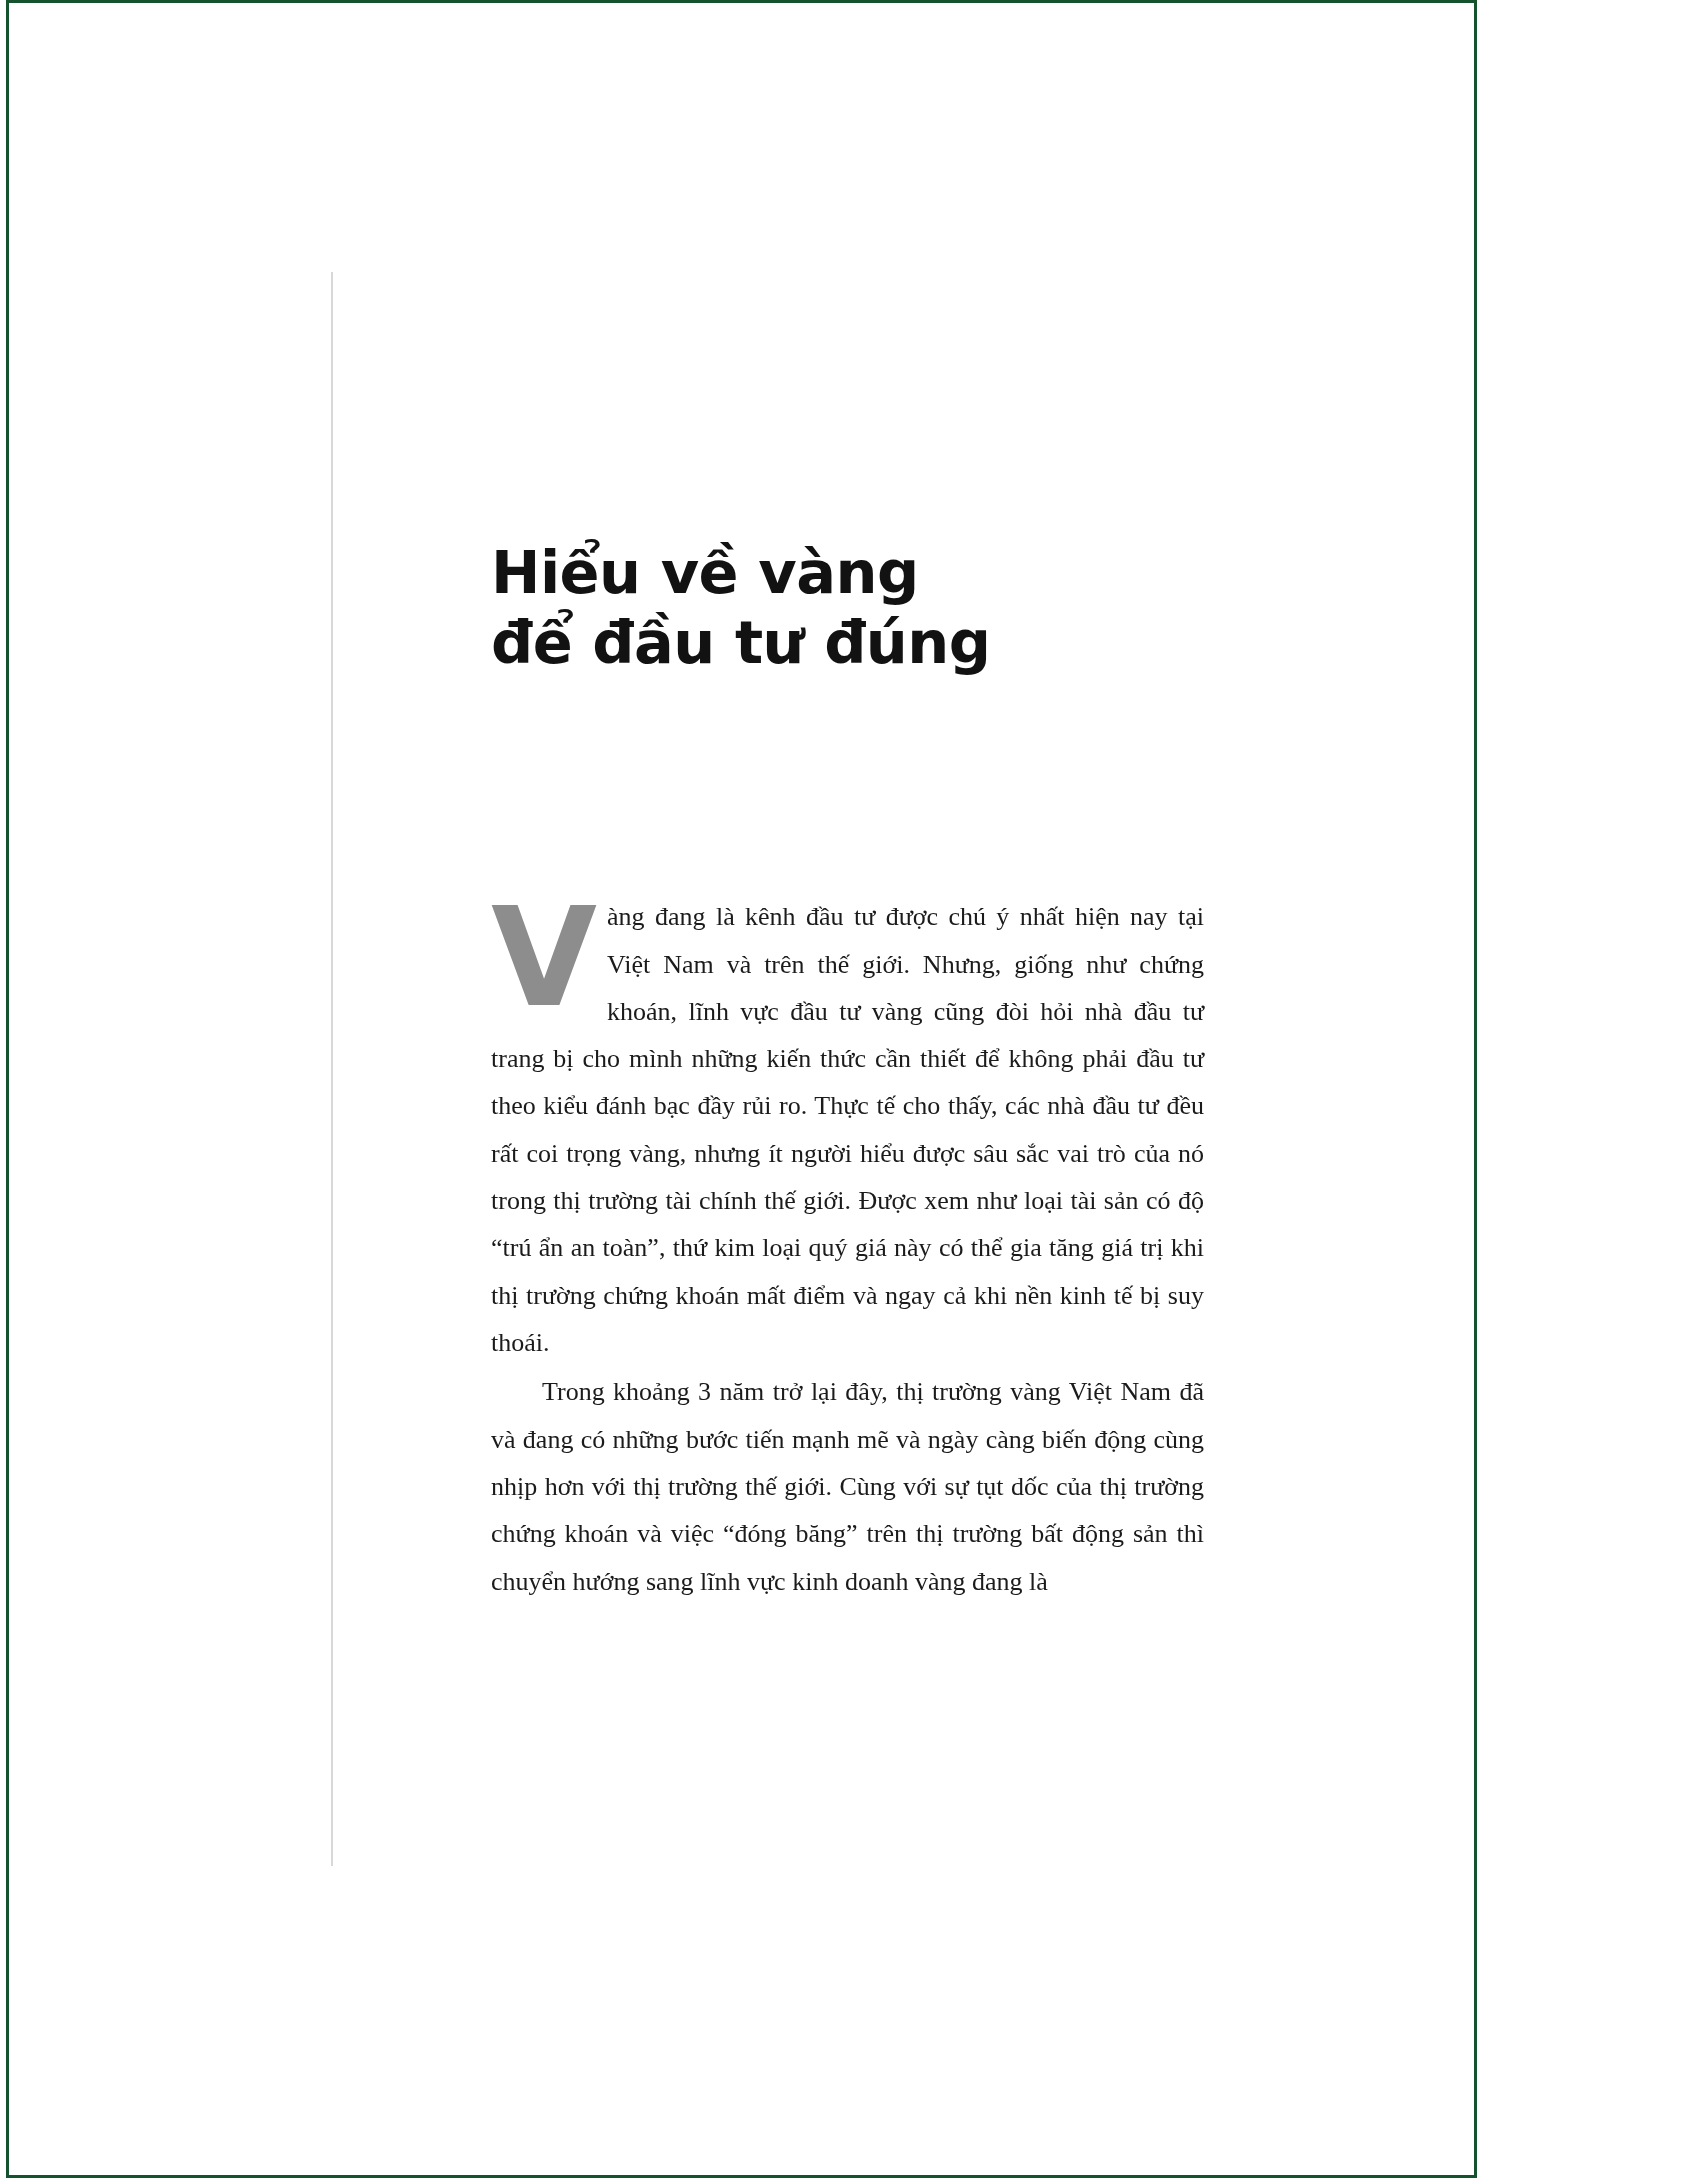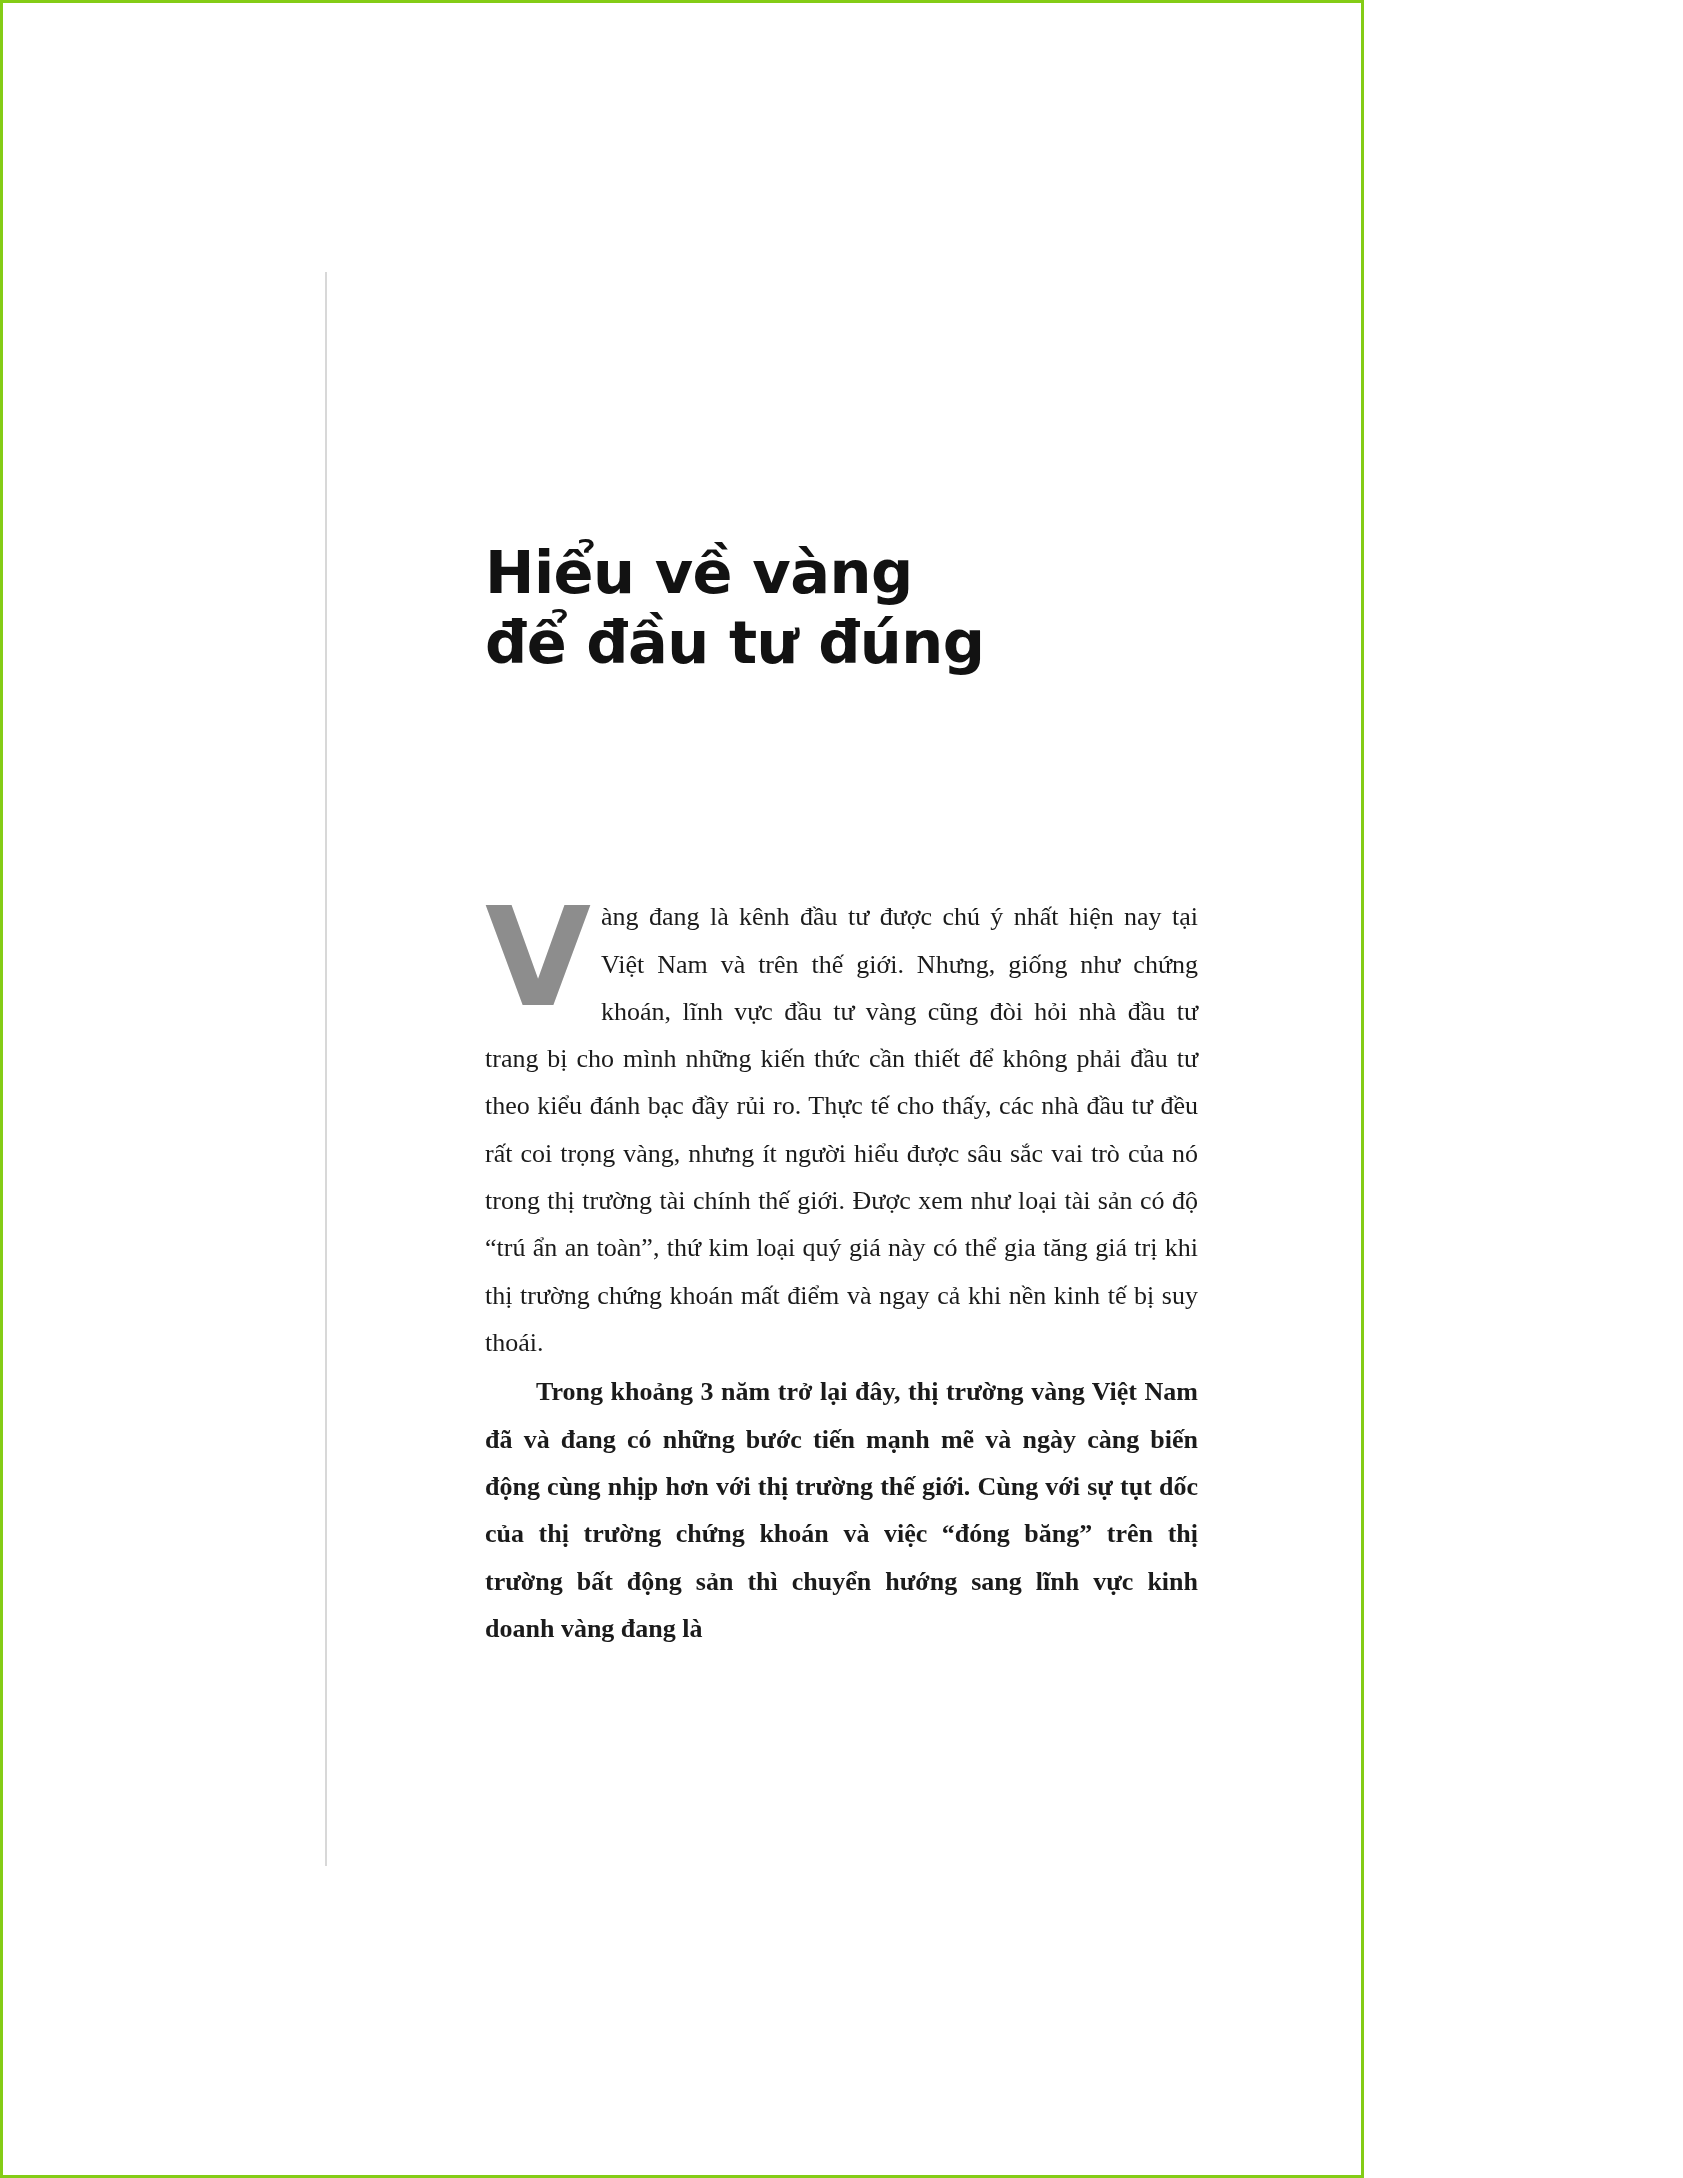--- a/index.html
+++ b/index.html
@@ -11,26 +11,26 @@
     width: 1683px;
     height: 2178px;
     position: relative;
     font-family: "Liberation Serif", serif;
     overflow: hidden;
   }
 
   
   .page-frame {
     position: absolute;
-    left: 0;
+    left: 6px;
     top: 0;
-    width: 1364px;
+    width: 1471px;
     height: 2178px;
     box-sizing: border-box;
-    border: 3px solid #84cc16;
+    border: 3px solid #14532d;
     background: #ffffff;
   }
 
   
   .margin-rule {
     position: absolute;
     left: 322px;
     top: 269px;
     width: 2px;
     height: 1594px;
@@ -68,21 +68,20 @@
     line-height: 1.82;
     color: #1b1b1b;
     text-align: justify;
     text-justify: inter-word;
     margin: 0;
     hyphens: none;
   }
   .body-para + .body-para {
     text-indent: 51px;
     margin-top: 2px;
-    font-weight: bold;
   }
 
   
   .dropcap {
     float: left;
     font-family: "DejaVu Sans", sans-serif;
     font-weight: 700;
     font-size: 137px;
     line-height: 0.86;
     color: #8d8d8d;

